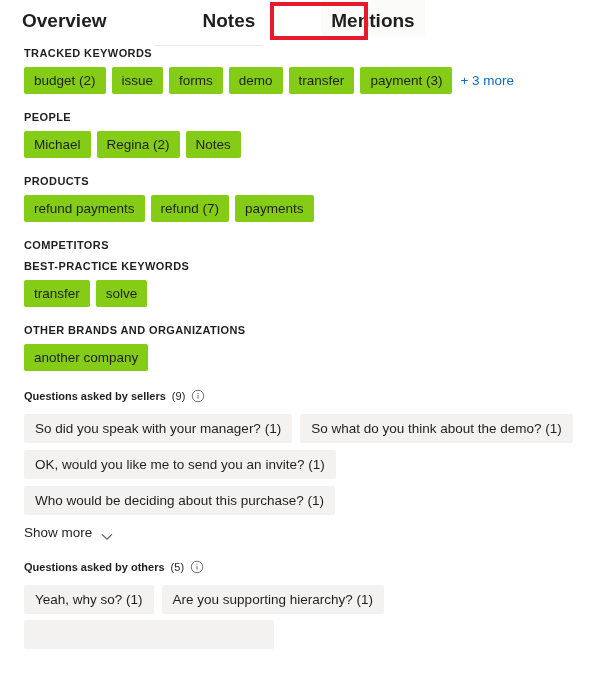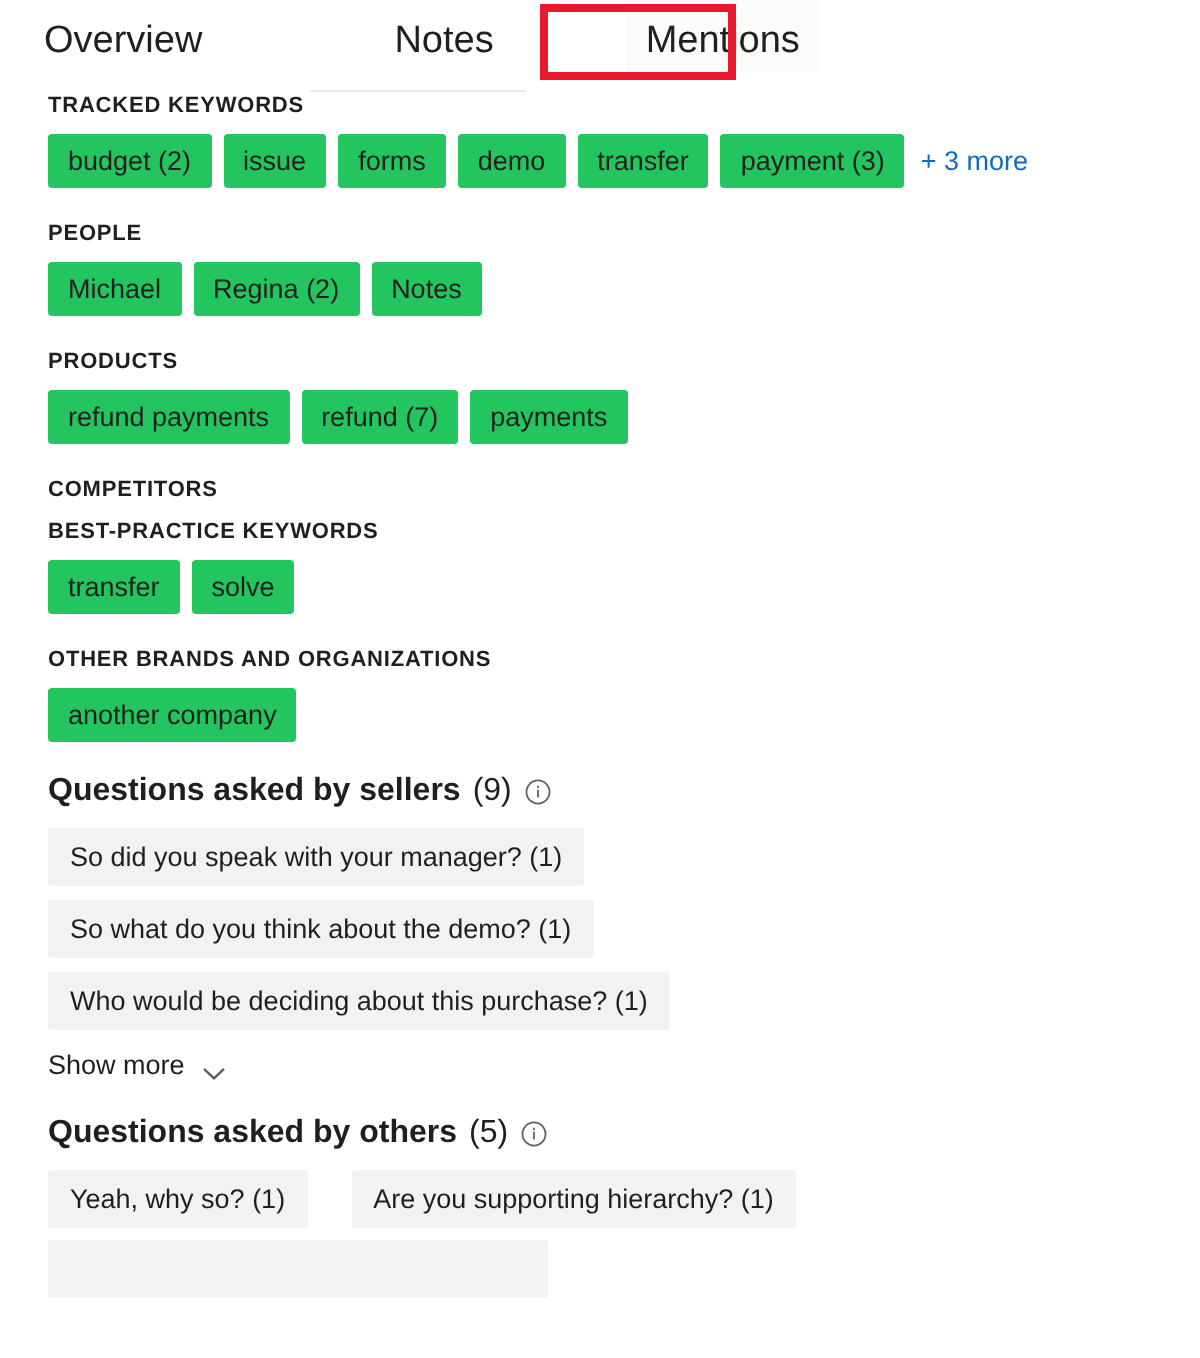--- a/index.html
+++ b/index.html
@@ -24,21 +24,21 @@
     background: #ffffff;
   }
   .tabstrip {
     display: flex;
     align-items: flex-start;
     height: 40px;
   }
   .tab {
     font-size: 19px;
     color: #201f1e;
-    font-weight: 400;
+    font-weight: 700;
     padding: 6px 10px 0 10px;
     line-height: 30px;
     background: transparent;
     cursor: pointer;
     white-space: nowrap;
   }
   .tab-overview { margin-left: 12px; }
   .tab-notes { margin-left: 76px; }
   .tab-mentions { margin-left: 56px; }
   .tab.selected {
@@ -78,21 +78,21 @@
     margin: 0 0 7px 0;
     line-height: 14px;
   }
   .chips {
     display: flex;
     flex-wrap: wrap;
     gap: 6px 6px;
     margin-bottom: 16px;
   }
   .chip {
-    background: #22c55e;
+    background: #84cc16;
     color: #201f1e;
     font-size: 13.5px;
     line-height: 17px;
     padding: 5px 10px;
     border-radius: 2px;
     white-space: nowrap;
     cursor: pointer;
   }
   .morelink {
     color: #0f6cbd;
@@ -101,42 +101,42 @@
     padding: 5px 2px;
     cursor: pointer;
     white-space: nowrap;
   }
 
   
   .q-header {
     display: flex;
     align-items: center;
     gap: 6px;
-    font-size: 16px;
+    font-size: 11px;
     color: #201f1e;
     margin: 6px 0 9px 0;
     line-height: 18px;
   }
   .q-header .q-label-strong {
     font-weight: 700;
   }
   .q-header .q-count {
     font-weight: 400;
   }
   .info-icon {
     display: inline-flex;
     width: 14px;
     height: 14px;
     flex: 0 0 14px;
     cursor: pointer;
   }
   .q-chips {
     display: flex;
     flex-wrap: wrap;
-    gap: 7px 22px;
+    gap: 7px 8px;
     margin-bottom: 6px;
     align-items: flex-end;
   }
   .q-chip {
     background: #f3f2f1;
     color: #201f1e;
     font-size: 13.5px;
     line-height: 17px;
     padding: 6px 11px;
     border-radius: 2px;
@@ -230,20 +230,21 @@
       <svg viewBox="0 0 16 16" width="14" height="14" aria-hidden="true">
         <circle cx="8" cy="8" r="6.6" fill="none" stroke="#605e5c" stroke-width="1"></circle>
         <rect x="7.5" y="6.7" width="1" height="4.4" fill="#605e5c"></rect>
         <rect x="7.5" y="4.4" width="1" height="1.3" fill="#605e5c"></rect>
       </svg>
     </span>
   </div>
   <div class="q-chips" id="sellers-chips">
       <span class="q-chip">So did you speak with your manager? (1)</span>
       <span class="q-chip">So what do you think about the demo? (1)</span>
+      <span class="q-chip">OK, would you like me to send you an invite? (1)</span>
       <span class="q-chip">Who would be deciding about this purchase? (1)</span>
     </div>
 
   <div class="showmore">
     <span>Show more</span>
     <span class="chev">
       <svg viewBox="0 0 12 8" width="12" height="8" aria-hidden="true">
         <path d="M1 1.4 L6 6.2 L11 1.4" fill="none" stroke="#605e5c" stroke-width="1.2"></path>
       </svg>
     </span>

